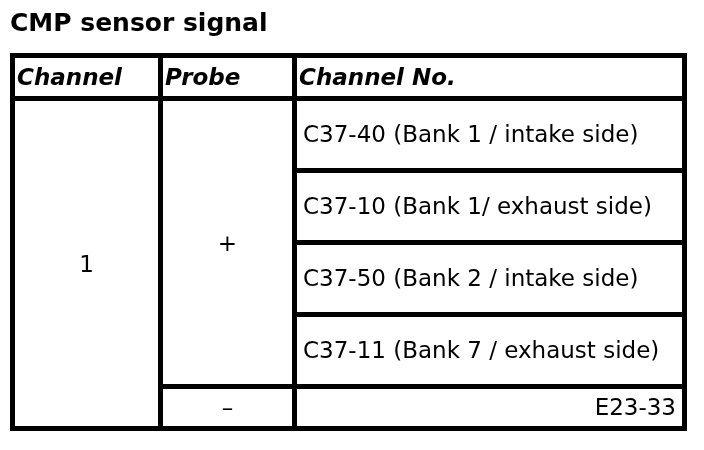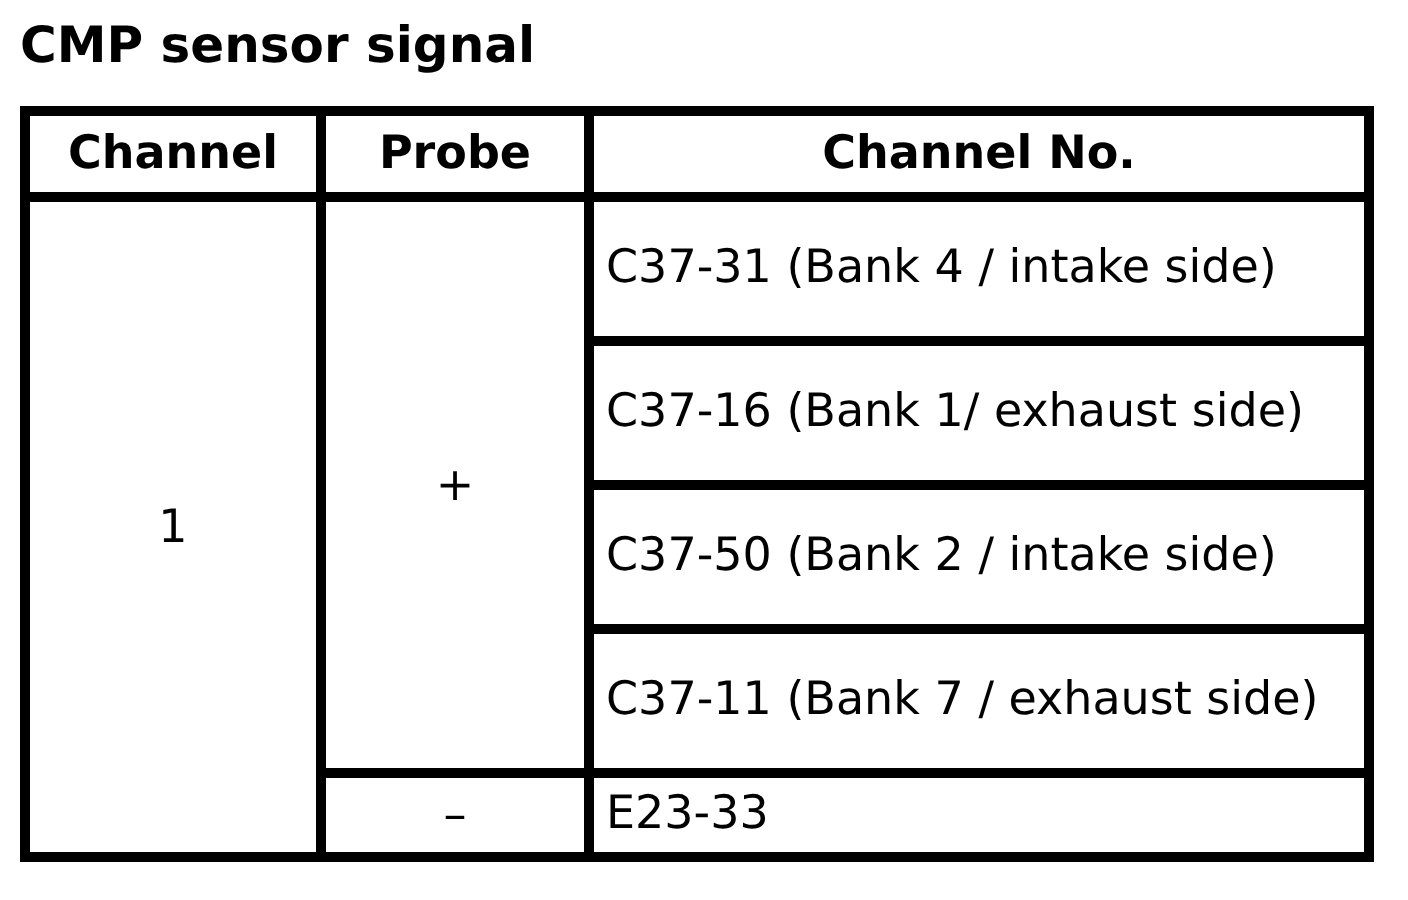--- a/index.html
+++ b/index.html
@@ -31,38 +31,40 @@
     background: #ffffff;
   }
   table.signal-table th,
   table.signal-table td {
     border: 5px solid #000000;
     font-size: 23px;
     overflow: hidden;
   }
   table.signal-table th {
     font-weight: bold;
-    text-align: center;
+    text-align: left;
     height: 38px;
     padding: 0 2px;
+    font-style: italic;
   }
   td.center {
     text-align: center;
     vertical-align: middle;
     font-weight: normal;
   }
   td.terminal {
     text-align: left;
     vertical-align: middle;
     padding: 2px 6px;
     line-height: 33px;
     height: 63px;
   }
   td.terminal.short {
     height: 32px;
+    text-align: right;
   }
 </style>
 </head>
 <body>
 
 <div class="page">
 
   <h1 class="title">CMP sensor signal</h1>
 
   <table class="signal-table">
@@ -75,24 +77,24 @@
       <tr>
         <th>Channel</th>
         <th>Probe</th>
         <th>Channel No.</th>
       </tr>
     </thead>
     <tbody>
       <tr>
         <td class="center" rowspan="5">1</td>
         <td class="center" rowspan="4">+</td>
-        <td class="terminal">C37-31 (Bank 4 / intake side)</td>
+        <td class="terminal">C37-40 (Bank 1 / intake side)</td>
       </tr>
       <tr>
-        <td class="terminal">C37-16 (Bank 1/ exhaust side)</td>
+        <td class="terminal">C37-10 (Bank 1/ exhaust side)</td>
       </tr>
       <tr>
         <td class="terminal">C37-50 (Bank 2 / intake side)</td>
       </tr>
       <tr>
         <td class="terminal">C37-11 (Bank 7 / exhaust side)</td>
       </tr>
       <tr>
         <td class="center">–</td>
         <td class="terminal short">E23-33</td>

